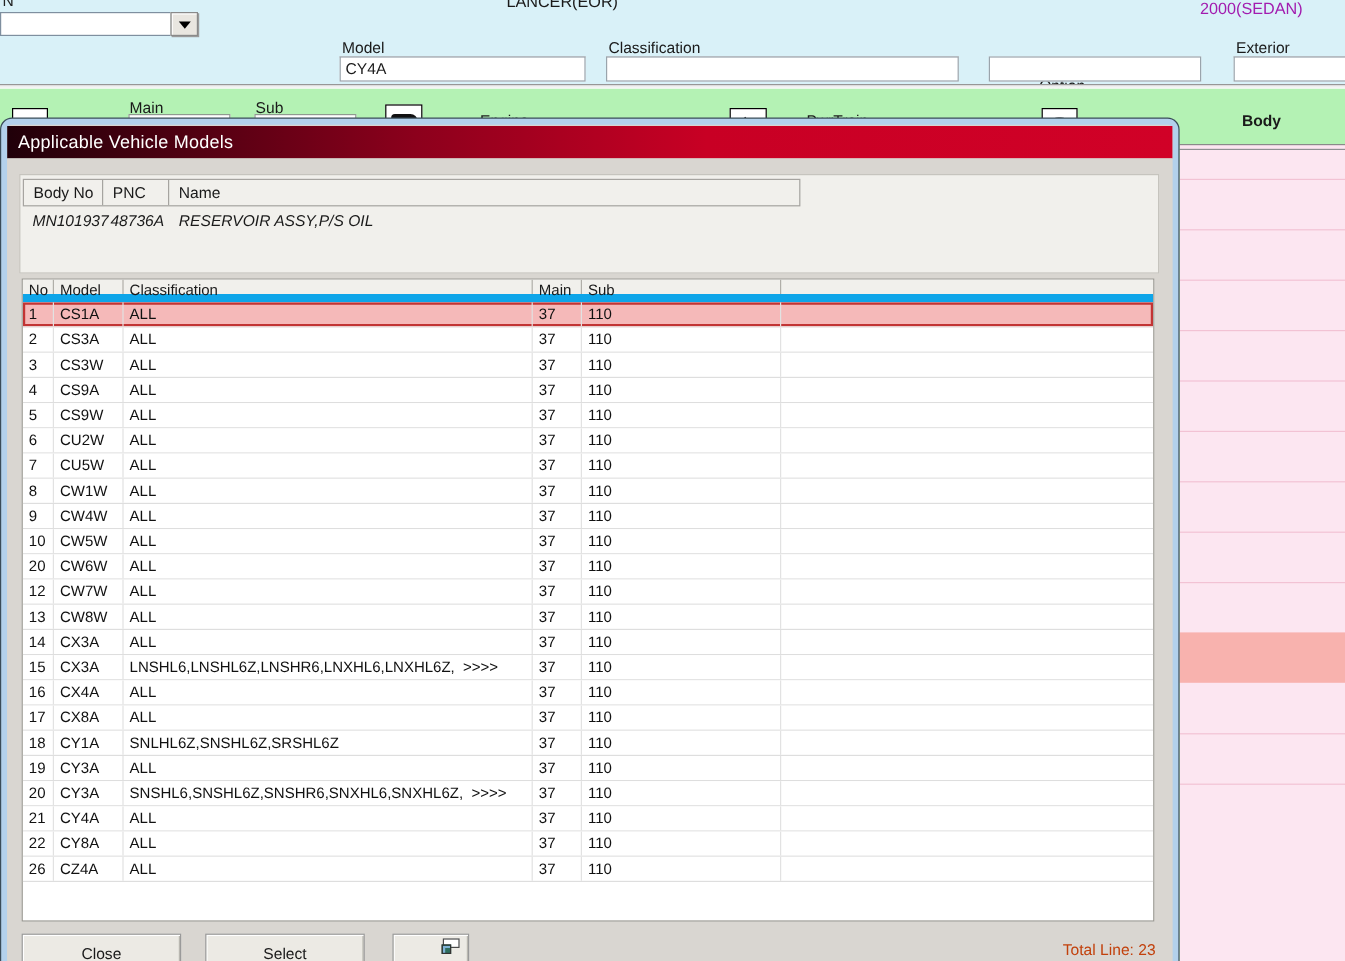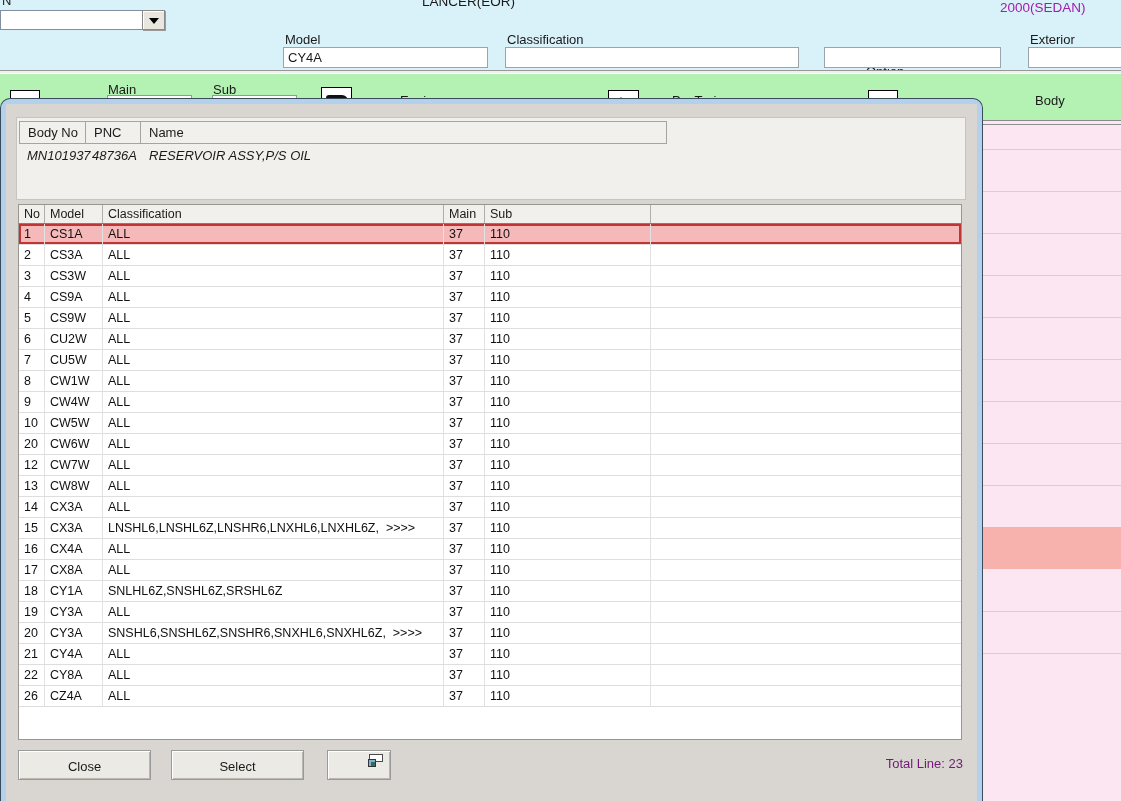--- a/index.html
+++ b/index.html
@@ -44,21 +44,21 @@
                clip-path:polygon(50% 0,100% 100%,0 100%); }
   .pwr-shape2 { position:absolute; left:21px; top:9px; width:6px; height:7px; background:#111; }
   .body-box { left:868px; top:90px; width:30px; height:25px; }
   .body-shape { position:absolute; left:2px; top:7px; width:24px; height:11px;
                background:#111; border-radius:12px 12px 0 0; }
   .tb-label { font-size:13px; color:#1a1a1a; }
   .main-label { left:108px; top:82px; }
   .sub-label  { left:213px; top:82px; }
   .engine-label { left:400px; top:93px; }
   .pwr-label    { left:672px; top:93px; }
-  .body-label   { left:1035px; top:93px; }
+  .body-label   { left:1035px; top:93px;font-weight:bold; }
   .tb-input { background:#fff; border:1px solid #8f9a90; height:20px; width:85px; top:95px; }
   .main-input { left:107px; }
   .sub-input  { left:212px; }
 
   
   .pink-panel { left:983px; top:120px; width:138px; height:681px; background:#fce6f1;
                 border-top:1px solid #8a8a8a; }
   .pink-line2 { position:absolute; left:0; top:3px; width:100%; height:1px; background:#8f8f93; }
   .psep { position:absolute; left:0; width:100%; height:1px; background:#f2c2d4; }
   .salmon-row { position:absolute; left:0; top:406px; width:100%; height:42px; background:#f8b2ae; }
@@ -82,21 +82,21 @@
               line-height:21px; padding-left:8px; white-space:pre; }
   .pi-h1 { width:66px; } .pi-h2 { width:55px; } .pi-h3 { flex:1; border-right:none; }
   .pi-row { position:absolute; left:2px; top:30px; width:946px; display:flex;font-style:italic; }
   .pi-cell { font-size:13px; color:#1a1a1a; white-space:pre; }
   .pi-c1 { width:66px; padding-left:8px; } .pi-c2 { width:55px; padding-left:7px; }
   .pi-c3 { flex:1; padding-left:9px; }
 
   
   .models-table { left:12px; top:100px; width:944px; height:536px; background:#fff;
                   border:1px solid #98968f; overflow:hidden; }
-  .thead { display:flex; height:19px; background:#f1f0ec; border-bottom:1px solid #0ea5e9; }
+  .thead { display:flex; height:19px; background:#f1f0ec; border-bottom:7px solid #0ea5e9; }
   .hcell { border-right:1px solid #b0aeA8; font-size:12.5px; color:#1a1a1a;
            line-height:18px; padding-left:5px; white-space:pre; }
   .trow { display:flex; height:21px; border-bottom:1px solid #dedede; background:#fff; }
   .tcell { border-right:1px solid #e2e2e2; font-size:12.5px; color:#111;
            line-height:20px; padding-left:5px; white-space:pre; overflow:hidden; }
   .c-no    { width:26px; }
   .c-model { width:58px; }
   .c-class { width:341px; }
   .c-main  { width:41px; }
   .c-sub   { width:166px; }
@@ -110,21 +110,21 @@
   .close-btn  { left:12px;  width:133px; }
   .select-btn { left:165px; width:133px; }
   .print-btn  { left:321px; width:64px; }
   .printer { position:relative; width:20px; height:9px; background:#4a4a4a;
              border-radius:1px; margin:2px 0 0 14px; }
   .printer:before { content:""; position:absolute; left:3px; top:-5px; width:12px; height:6px;
              background:#fff; border:1px solid #4a4a4a; }
   .print-page { position:absolute; left:40px; top:8px; width:8px; height:8px;
              background:#2e6e5e; border:1px solid #333;
              box-shadow:inset 2px 2px 0 #7fb3d5; }
-  .total-line { right:14px; top:652px; font-size:13px; color:#701a75; }
+  .total-line { right:14px; top:652px; font-size:13px; color:#c2410c; }
 </style>
 </head>
 <body>
 
 <div class="screen">
 
   <div class="abs app-top"></div>
   <div class="abs frag-n">N</div>
   <div class="abs combo-field"></div>
   <div class="abs combo-btn">
@@ -179,20 +179,23 @@
     <div class="psep" style="top:238px"></div>
     <div class="psep" style="top:280px"></div>
     <div class="psep" style="top:322px"></div>
     <div class="psep" style="top:364px"></div>
     <div class="salmon-row"></div>
     <div class="psep" style="top:490px"></div>
     <div class="psep" style="top:532px"></div>
   </div>
 
   <div class="abs dialog">
+    <div class="title-bar">
+      <span>Applicable Vehicle Models</span>
+    </div>
     <div class="dialog-body">
 
       <div class="abs part-panel">
         <div class="pi-header">
           <div class="pi-hcell pi-h1">Body No</div>
           <div class="pi-hcell pi-h2">PNC</div>
           <div class="pi-hcell pi-h3">Name</div>
         </div>
         <div class="pi-row">
           <div class="pi-cell pi-c1">MN101937</div>

